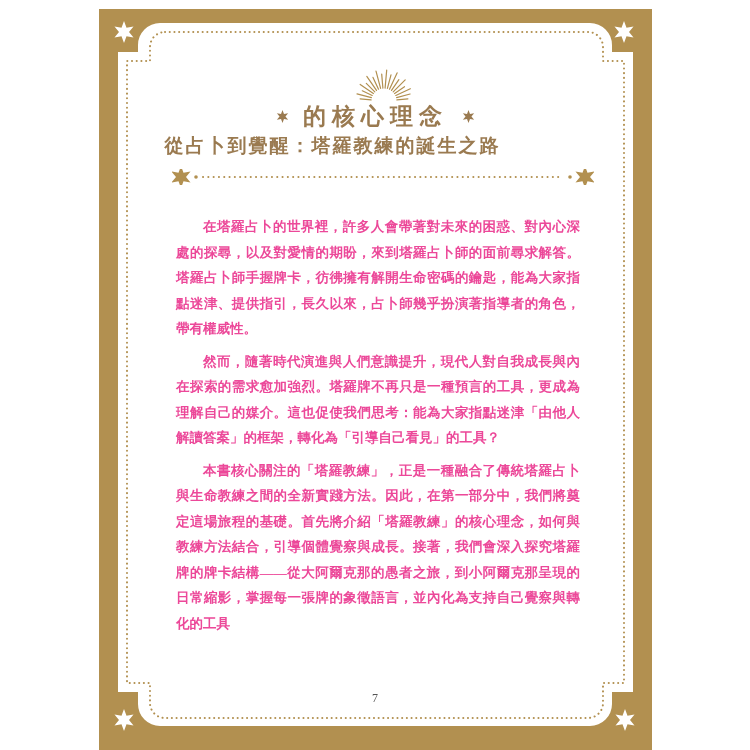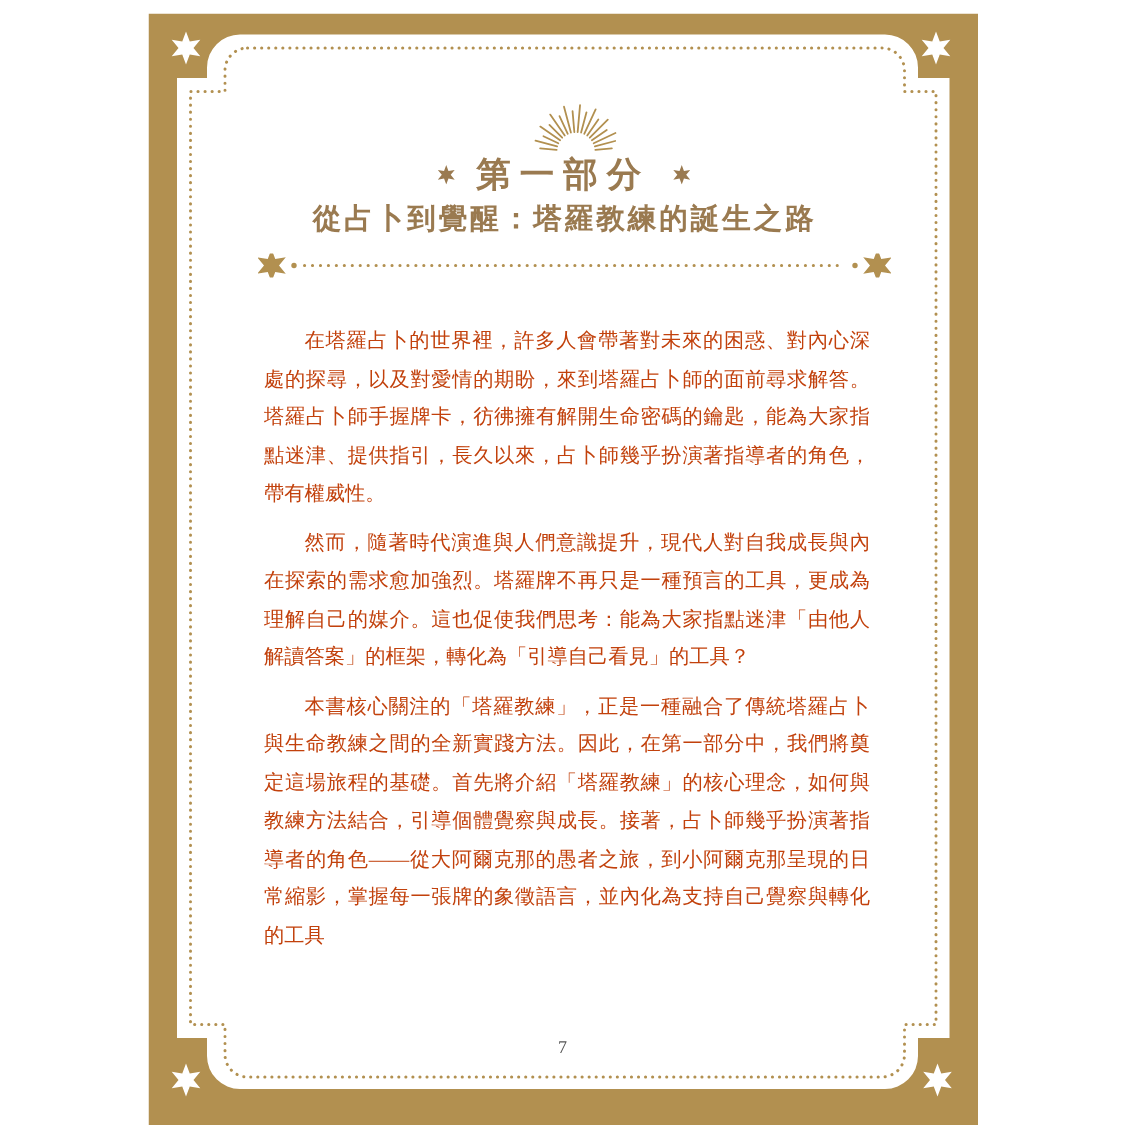--- a/index.html
+++ b/index.html
@@ -4,23 +4,23 @@
 <style>
   html,body{margin:0;padding:0;background:#ffffff;}
   .canvas{position:relative;width:750px;height:750px;background:#ffffff;overflow:hidden;
           font-family:"Liberation Serif","DejaVu Serif",serif;}
   .frame-svg{position:absolute;left:99px;top:9px;width:553px;height:741px;}
   .sunburst{position:absolute;left:339px;top:55px;width:90px;height:48px;}
   .title-row{position:absolute;left:118px;top:101px;width:515px;display:flex;
              align-items:center;justify-content:center;gap:14px;}
   .part-title{font-size:23px;font-weight:bold;letter-spacing:6px;color:#9a7a50;}
   .subtitle{position:absolute;left:118px;top:133px;width:429px;text-align:center;
-            font-size:19px;font-weight:bold;letter-spacing:2px;color:#9a7a50;padding-left:44px;}
+            font-size:19px;font-weight:bold;letter-spacing:2px;color:#9a7a50;}
   .divider-svg{position:absolute;left:172px;top:169px;width:422px;height:16px;}
-  .body-text{position:absolute;left:176px;top:214px;width:404px;color:#c2410c;}
+  .body-text{position:absolute;left:176px;top:214px;width:404px;color:#ec4899;font-weight:bold;}
   .body-text p{margin:0 0 7px 0;font-size:13.5px;line-height:25.5px;
                text-align:justify;text-indent:2em;}
   .page-number{position:absolute;left:0;top:691px;width:750px;text-align:center;
                font-size:12px;color:#555555;}
   .star-inline{display:inline-block;vertical-align:middle;}
 </style>
 </head>
 <body>
 
 <div class="canvas">
@@ -58,37 +58,37 @@
       <line x1="56.8" y1="40.5" x2="71.3" y2="33.7"></line>
       <line x1="57.6" y1="42.6" x2="71.1" y2="39.0"></line>
       <line x1="57.9" y1="44.9" x2="68.9" y2="43.9"></line>
     </g>
   </svg>
 
   <div class="title-row">
     <svg class="star-inline" width="13" height="13" viewBox="-11 -11 22 22" aria-hidden="true">
         <use href="#star6" fill="#9a7a50"></use>
       </svg>
-    <span class="part-title">第一部分</span>
+    <span class="part-title">的核心理念</span>
     <svg class="star-inline" width="13" height="13" viewBox="-11 -11 22 22" aria-hidden="true">
         <use href="#star6" fill="#9a7a50"></use>
       </svg>
   </div>
 
   <div class="subtitle">從占卜到覺醒：塔羅教練的誕生之路</div>
 
   <svg class="divider-svg" viewBox="0 0 422 16" aria-hidden="true">
     <use href="#star6" x="9" y="8" fill="#b29050" transform=""></use>
     <circle cx="24" cy="8" r="1.8" fill="#b29050"></circle>
     <line x1="31" y1="8" x2="391" y2="8" stroke="#b29050" stroke-width="2" stroke-linecap="round" stroke-dasharray="0.1 5.2"></line>
     <circle cx="398" cy="8" r="1.8" fill="#b29050"></circle>
     <use href="#star6" x="413" y="8" fill="#b29050"></use>
   </svg>
 
   <div class="body-text">
     <p>在塔羅占卜的世界裡，許多人會帶著對未來的困惑、對內心深處的探尋，以及對愛情的期盼，來到塔羅占卜師的面前尋求解答。塔羅占卜師手握牌卡，彷彿擁有解開生命密碼的鑰匙，能為大家指點迷津、提供指引，長久以來，占卜師幾乎扮演著指導者的角色，帶有權威性。</p>
     <p>然而，隨著時代演進與人們意識提升，現代人對自我成長與內在探索的需求愈加強烈。塔羅牌不再只是一種預言的工具，更成為理解自己的媒介。這也促使我們思考：能為大家指點迷津「由他人解讀答案」的框架，轉化為「引導自己看見」的工具？</p>
-    <p>本書核心關注的「塔羅教練」，正是一種融合了傳統塔羅占卜與生命教練之間的全新實踐方法。因此，在第一部分中，我們將奠定這場旅程的基礎。首先將介紹「塔羅教練」的核心理念，如何與教練方法結合，引導個體覺察與成長。接著，占卜師幾乎扮演著指導者的角色——從大阿爾克那的愚者之旅，到小阿爾克那呈現的日常縮影，掌握每一張牌的象徵語言，並內化為支持自己覺察與轉化的工具</p>
+    <p>本書核心關注的「塔羅教練」，正是一種融合了傳統塔羅占卜與生命教練之間的全新實踐方法。因此，在第一部分中，我們將奠定這場旅程的基礎。首先將介紹「塔羅教練」的核心理念，如何與教練方法結合，引導個體覺察與成長。接著，我們會深入探究塔羅牌的牌卡結構——從大阿爾克那的愚者之旅，到小阿爾克那呈現的日常縮影，掌握每一張牌的象徵語言，並內化為支持自己覺察與轉化的工具</p>
   </div>
 
   <div class="page-number">7</div>
 
 </div>
 
 </body></html>

